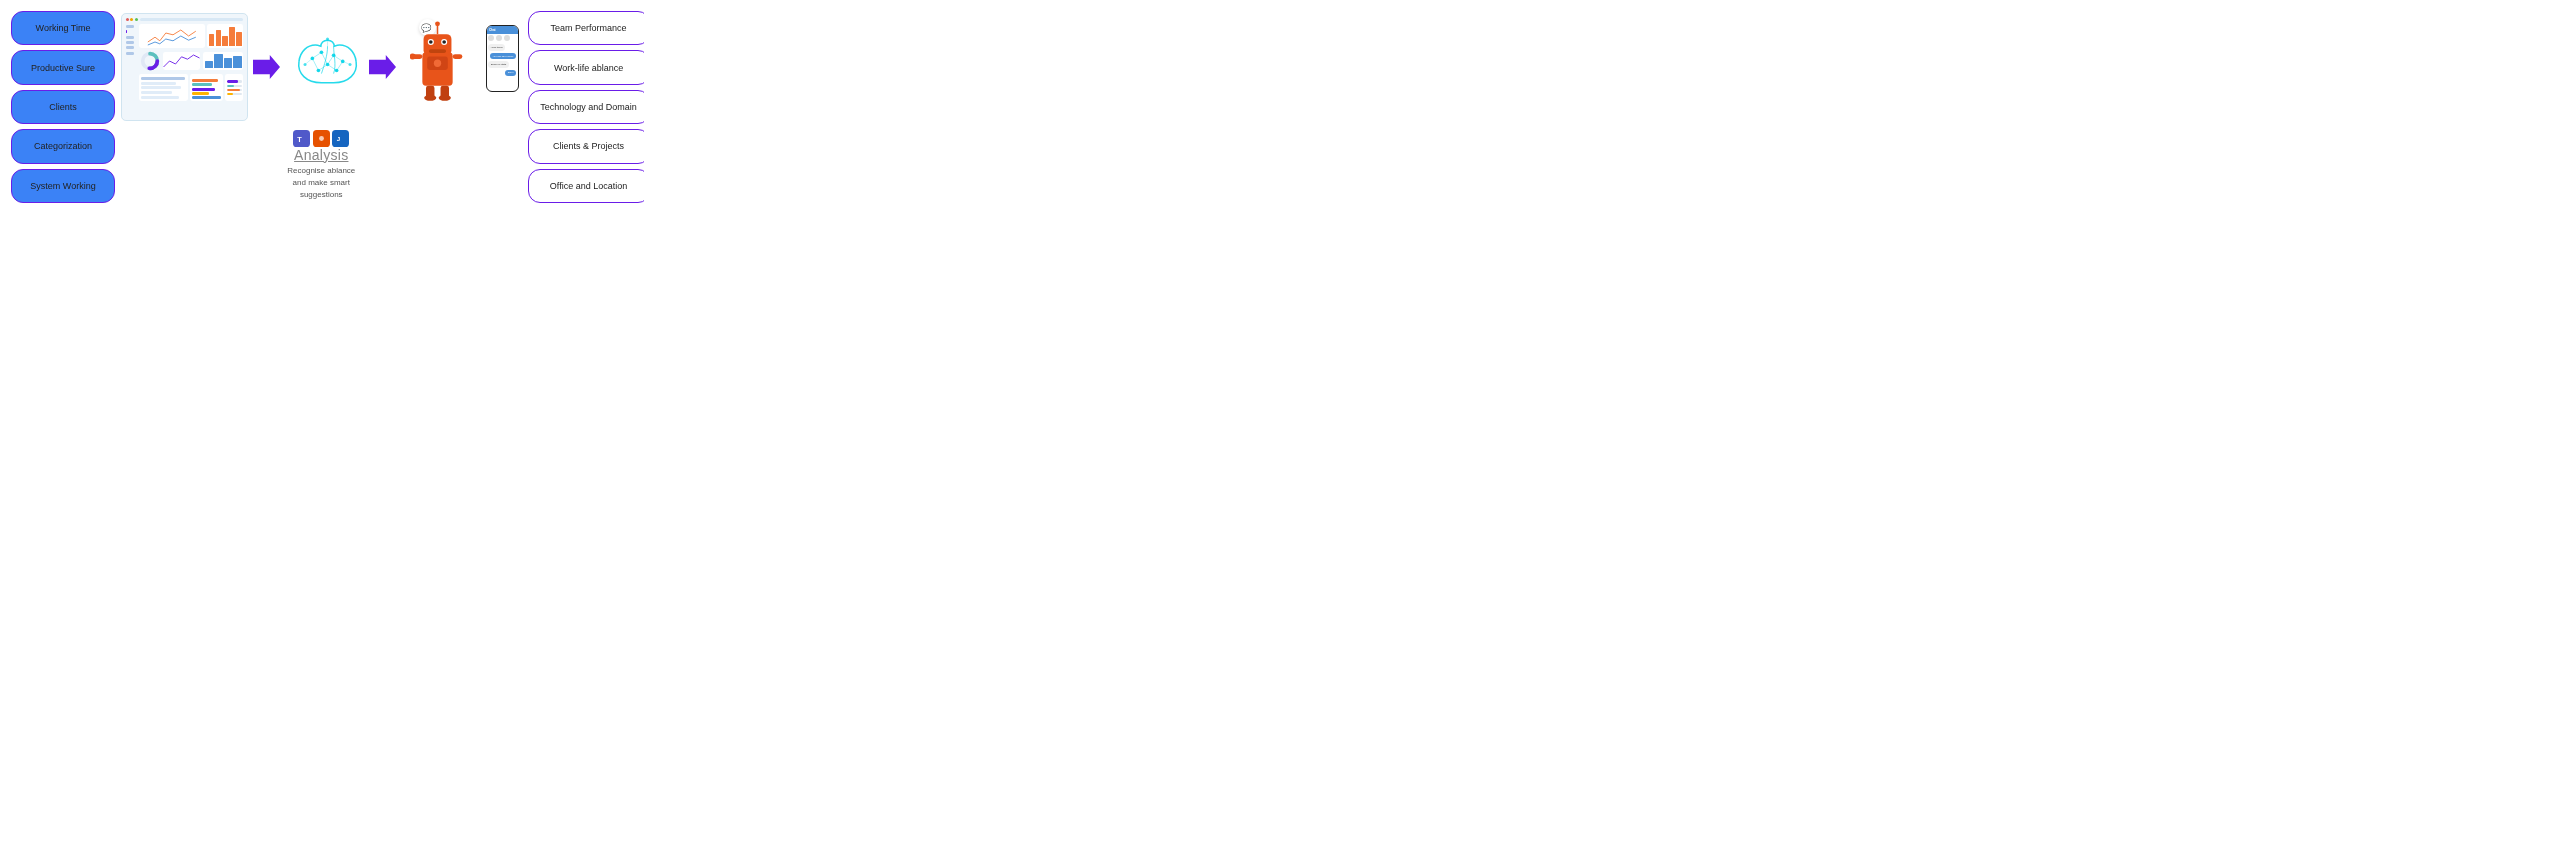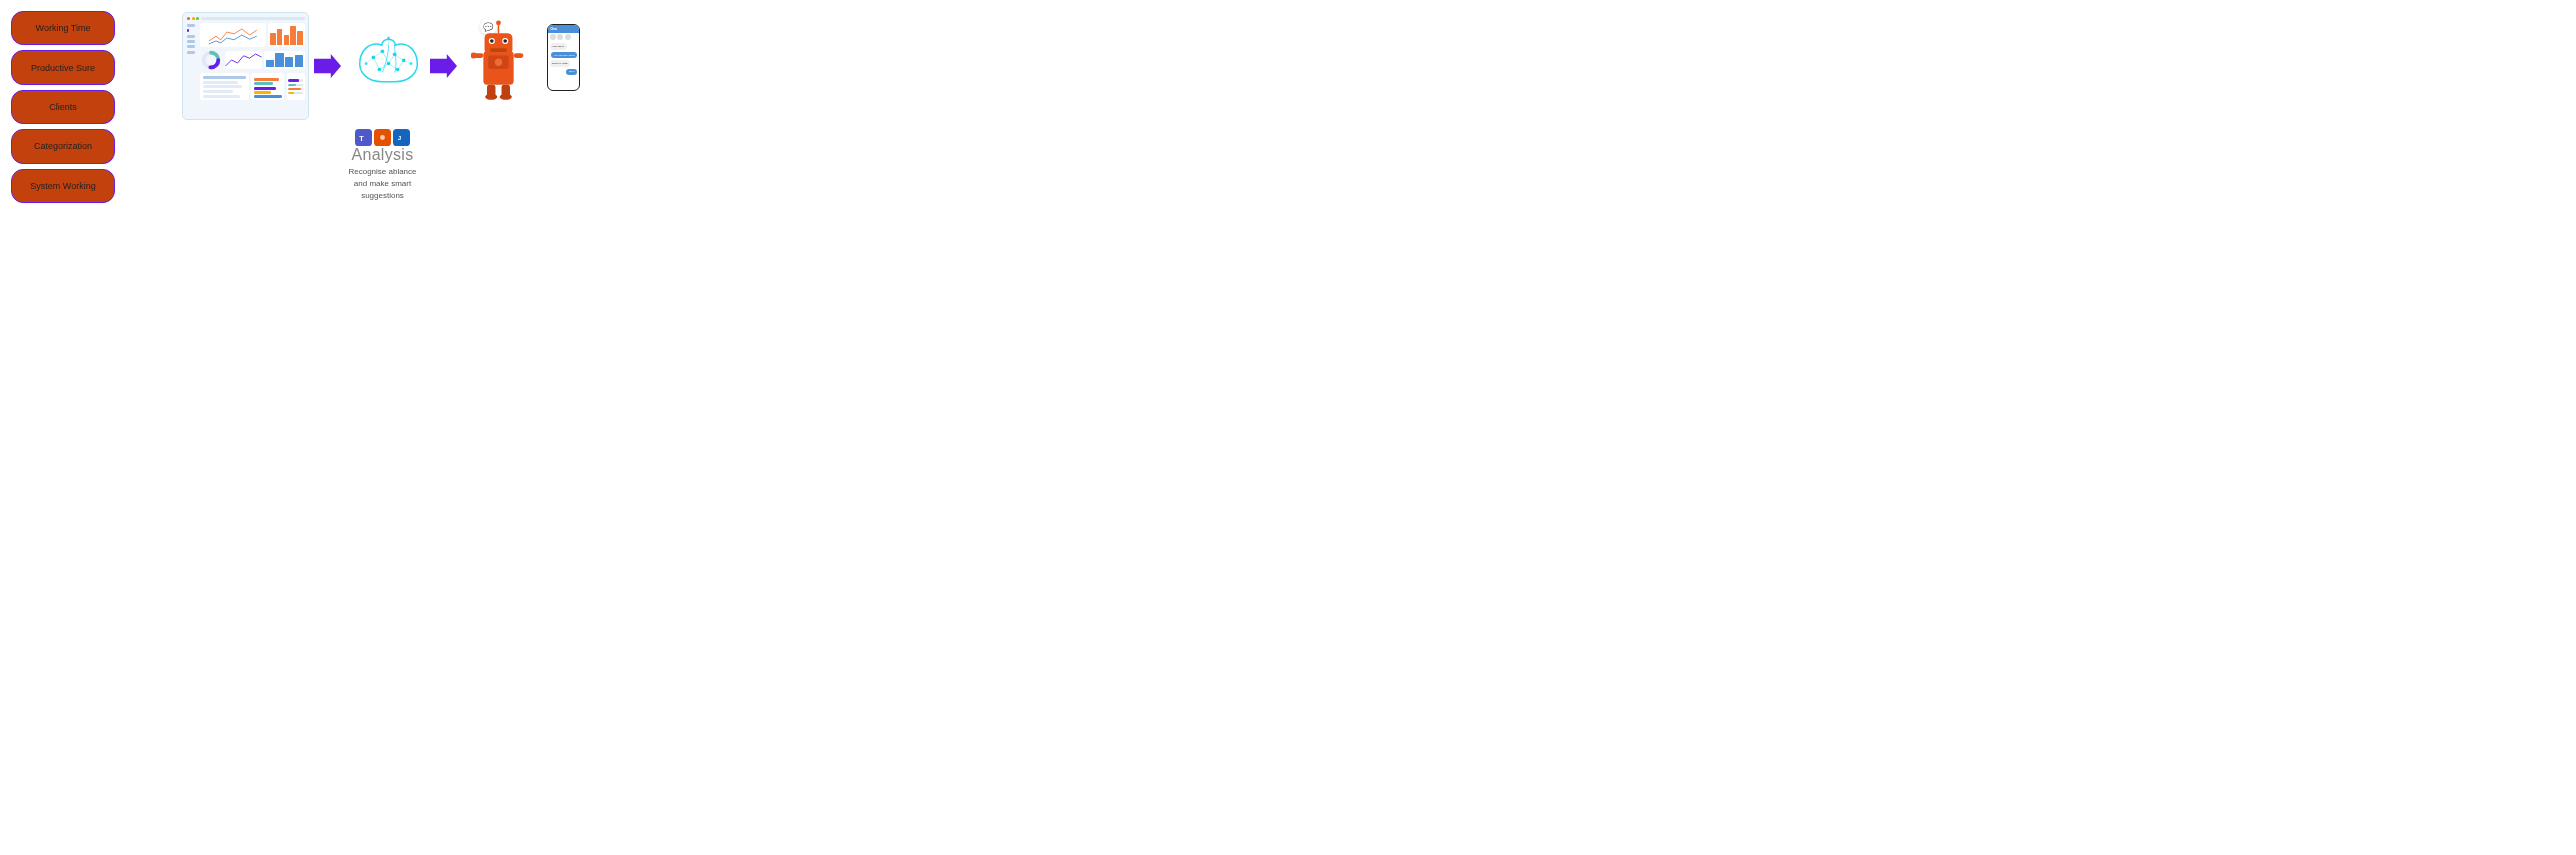--- a/index.html
+++ b/index.html
@@ -27,21 +27,21 @@
       justify-content: space-between;
       padding: 11px 6px 11px 11px;
       width: 121px;
       flex-shrink: 0;
       gap: 4.9px;
     }
 
     .pill-btn {
       border: 1.5px solid #6a1de8;
       border-radius: 12px;
-      background: #c2410c;
+      background: #3b82f6;
       padding: 8.5px 7.3px;
       text-align: center;
       font-size: 9px;
       font-weight: 500;
       color: #222;
       cursor: pointer;
       flex: 1;
       display: flex;
       align-items: center;
       justify-content: center;
@@ -270,24 +270,25 @@
 
     
     .center-bottom {
       display: flex;
       flex-direction: column;
       align-items: center;
       margin-top: 4.9px;
     }
 
     .analysis-label {
-      font-size: 16px;
+      font-size: 14px;
       font-weight: 500;
       color: #888;
       letter-spacing: 0.02em;
+      text-decoration: underline;
     }
 
     .ai-desc {
       font-size: 8px;
       color: #555;
       text-align: center;
       margin-top: 2.4px;
       line-height: 1.5;
     }
 
@@ -613,15 +614,22 @@
       <div class="analysis-label">Analysis</div>
       <div class="ai-desc">
         <span style="white-space:pre-line;">Recognise ablance
 and make smart
 suggestions</span>
       </div>
     </div>
 
   </div>
 
+  <div class="right-col">
+    <div class="pill-btn-right">Team Performance</div>
+    <div class="pill-btn-right">Work-life ablance</div>
+    <div class="pill-btn-right">Technology and Domain</div>
+    <div class="pill-btn-right">Clients &amp; Projects</div>
+    <div class="pill-btn-right">Office and Location</div>
+  </div>
 
 </div>
 
 
 </body></html>

